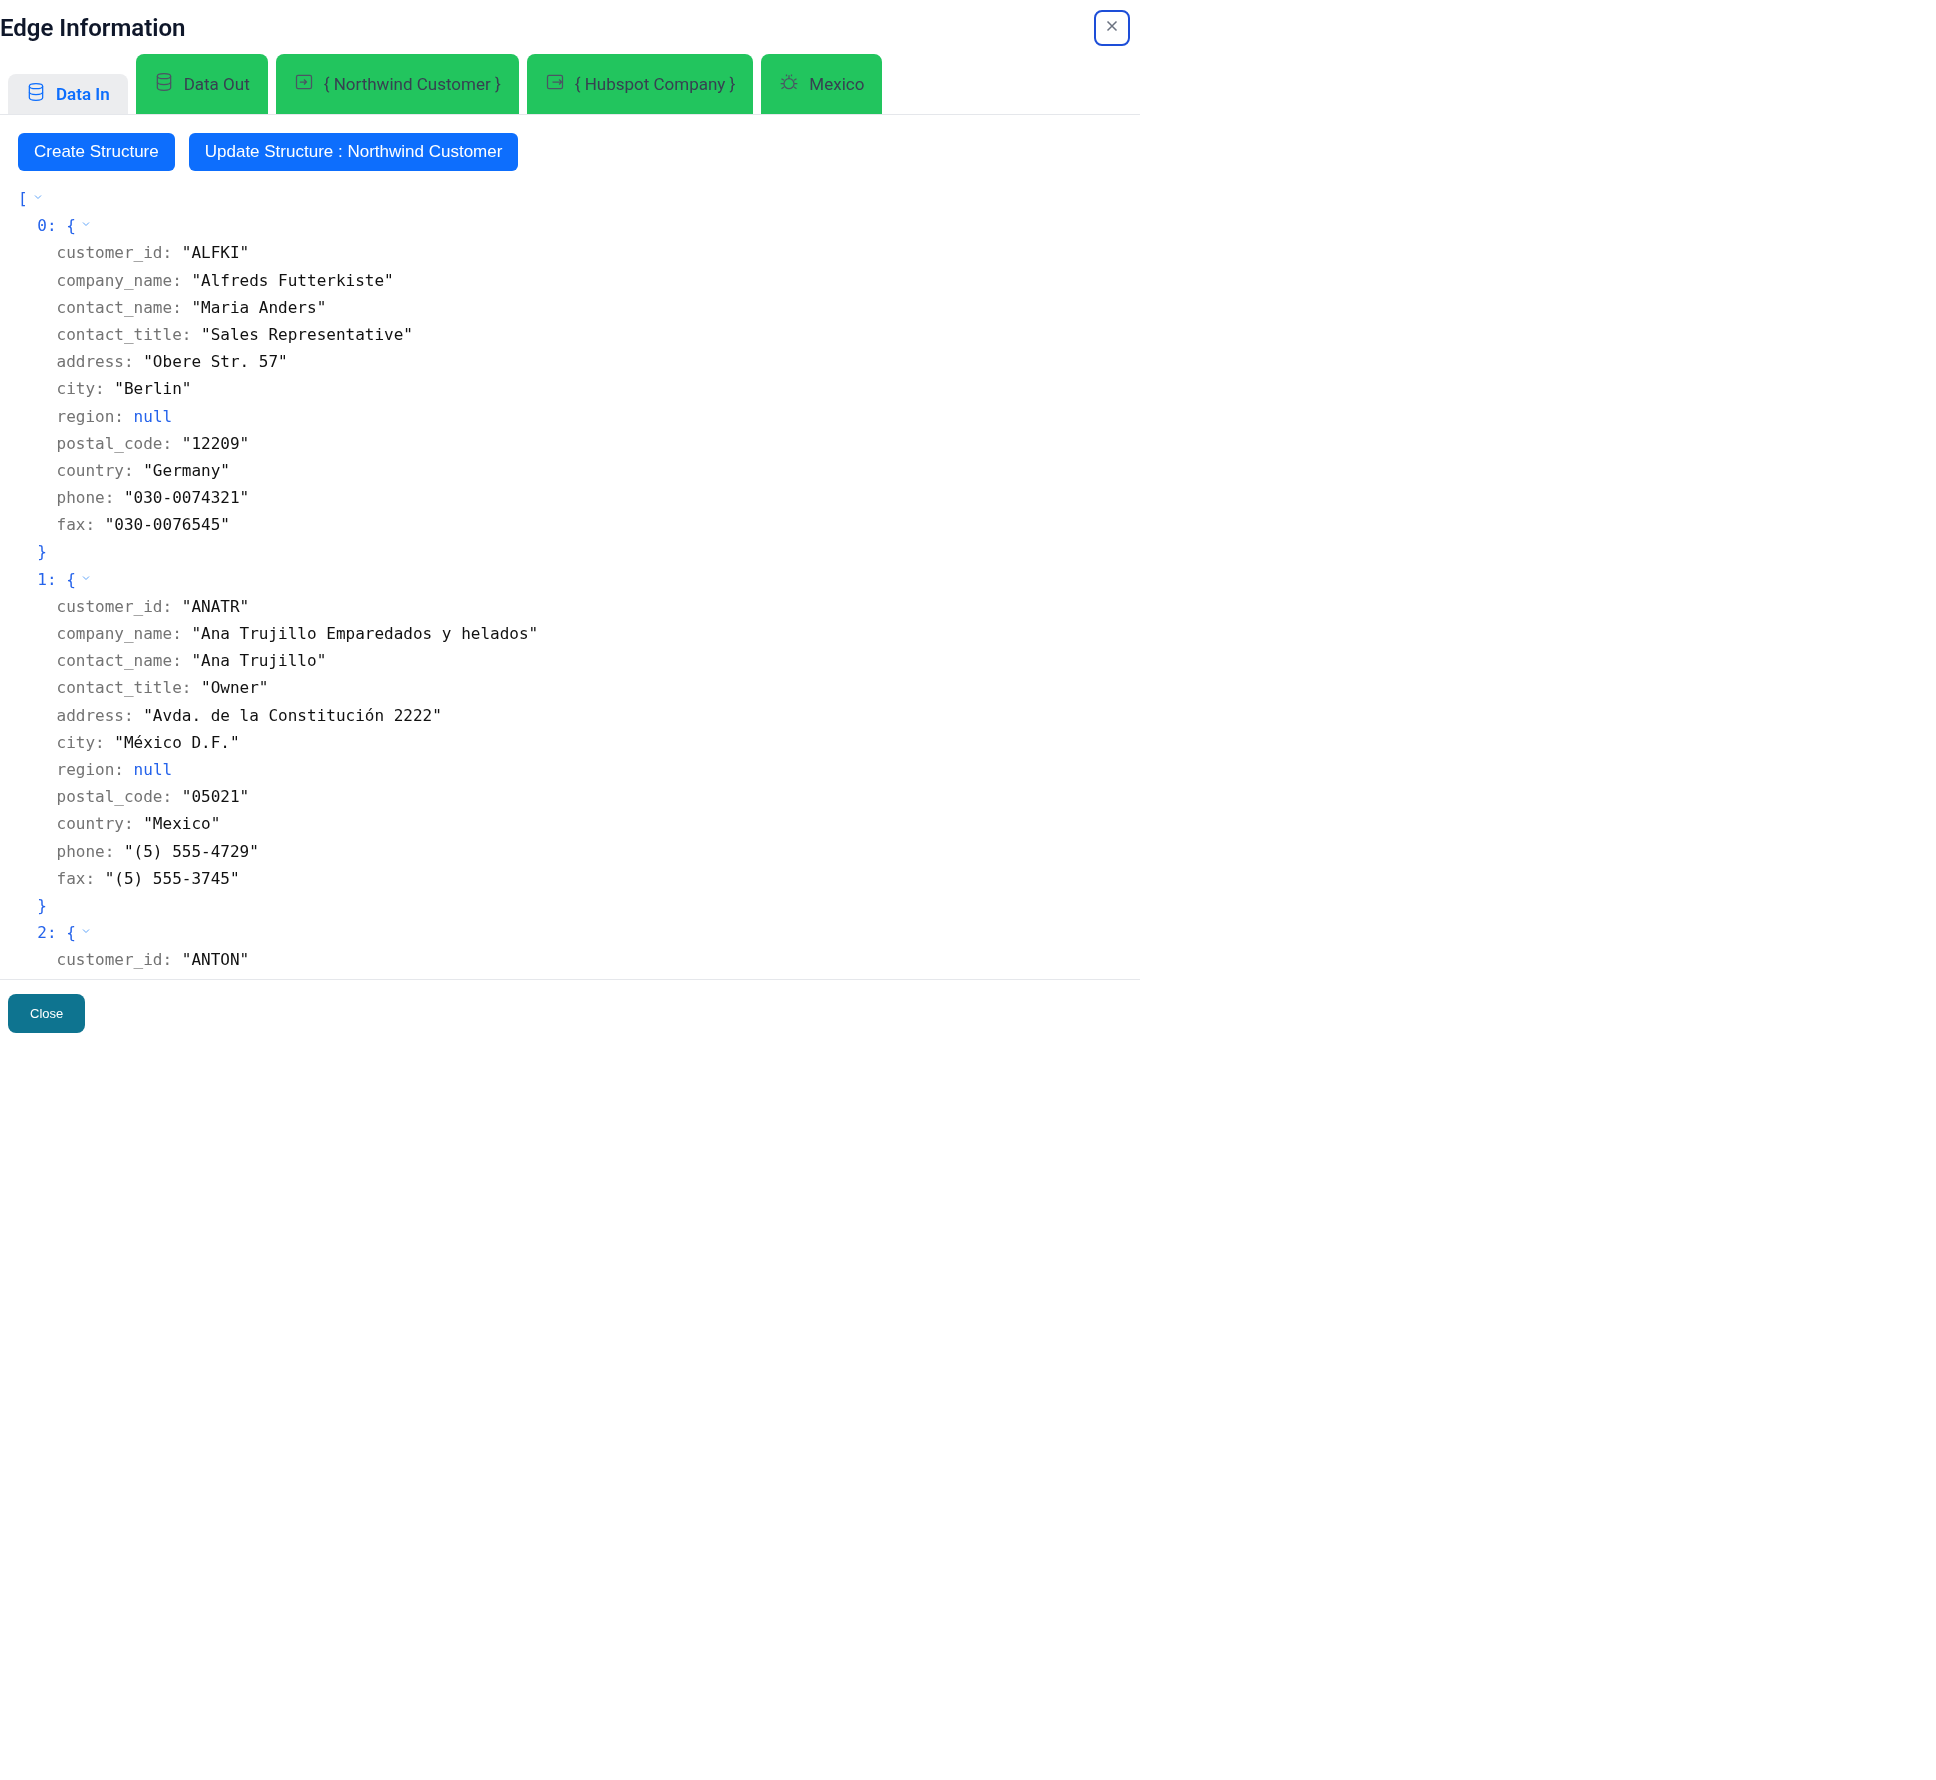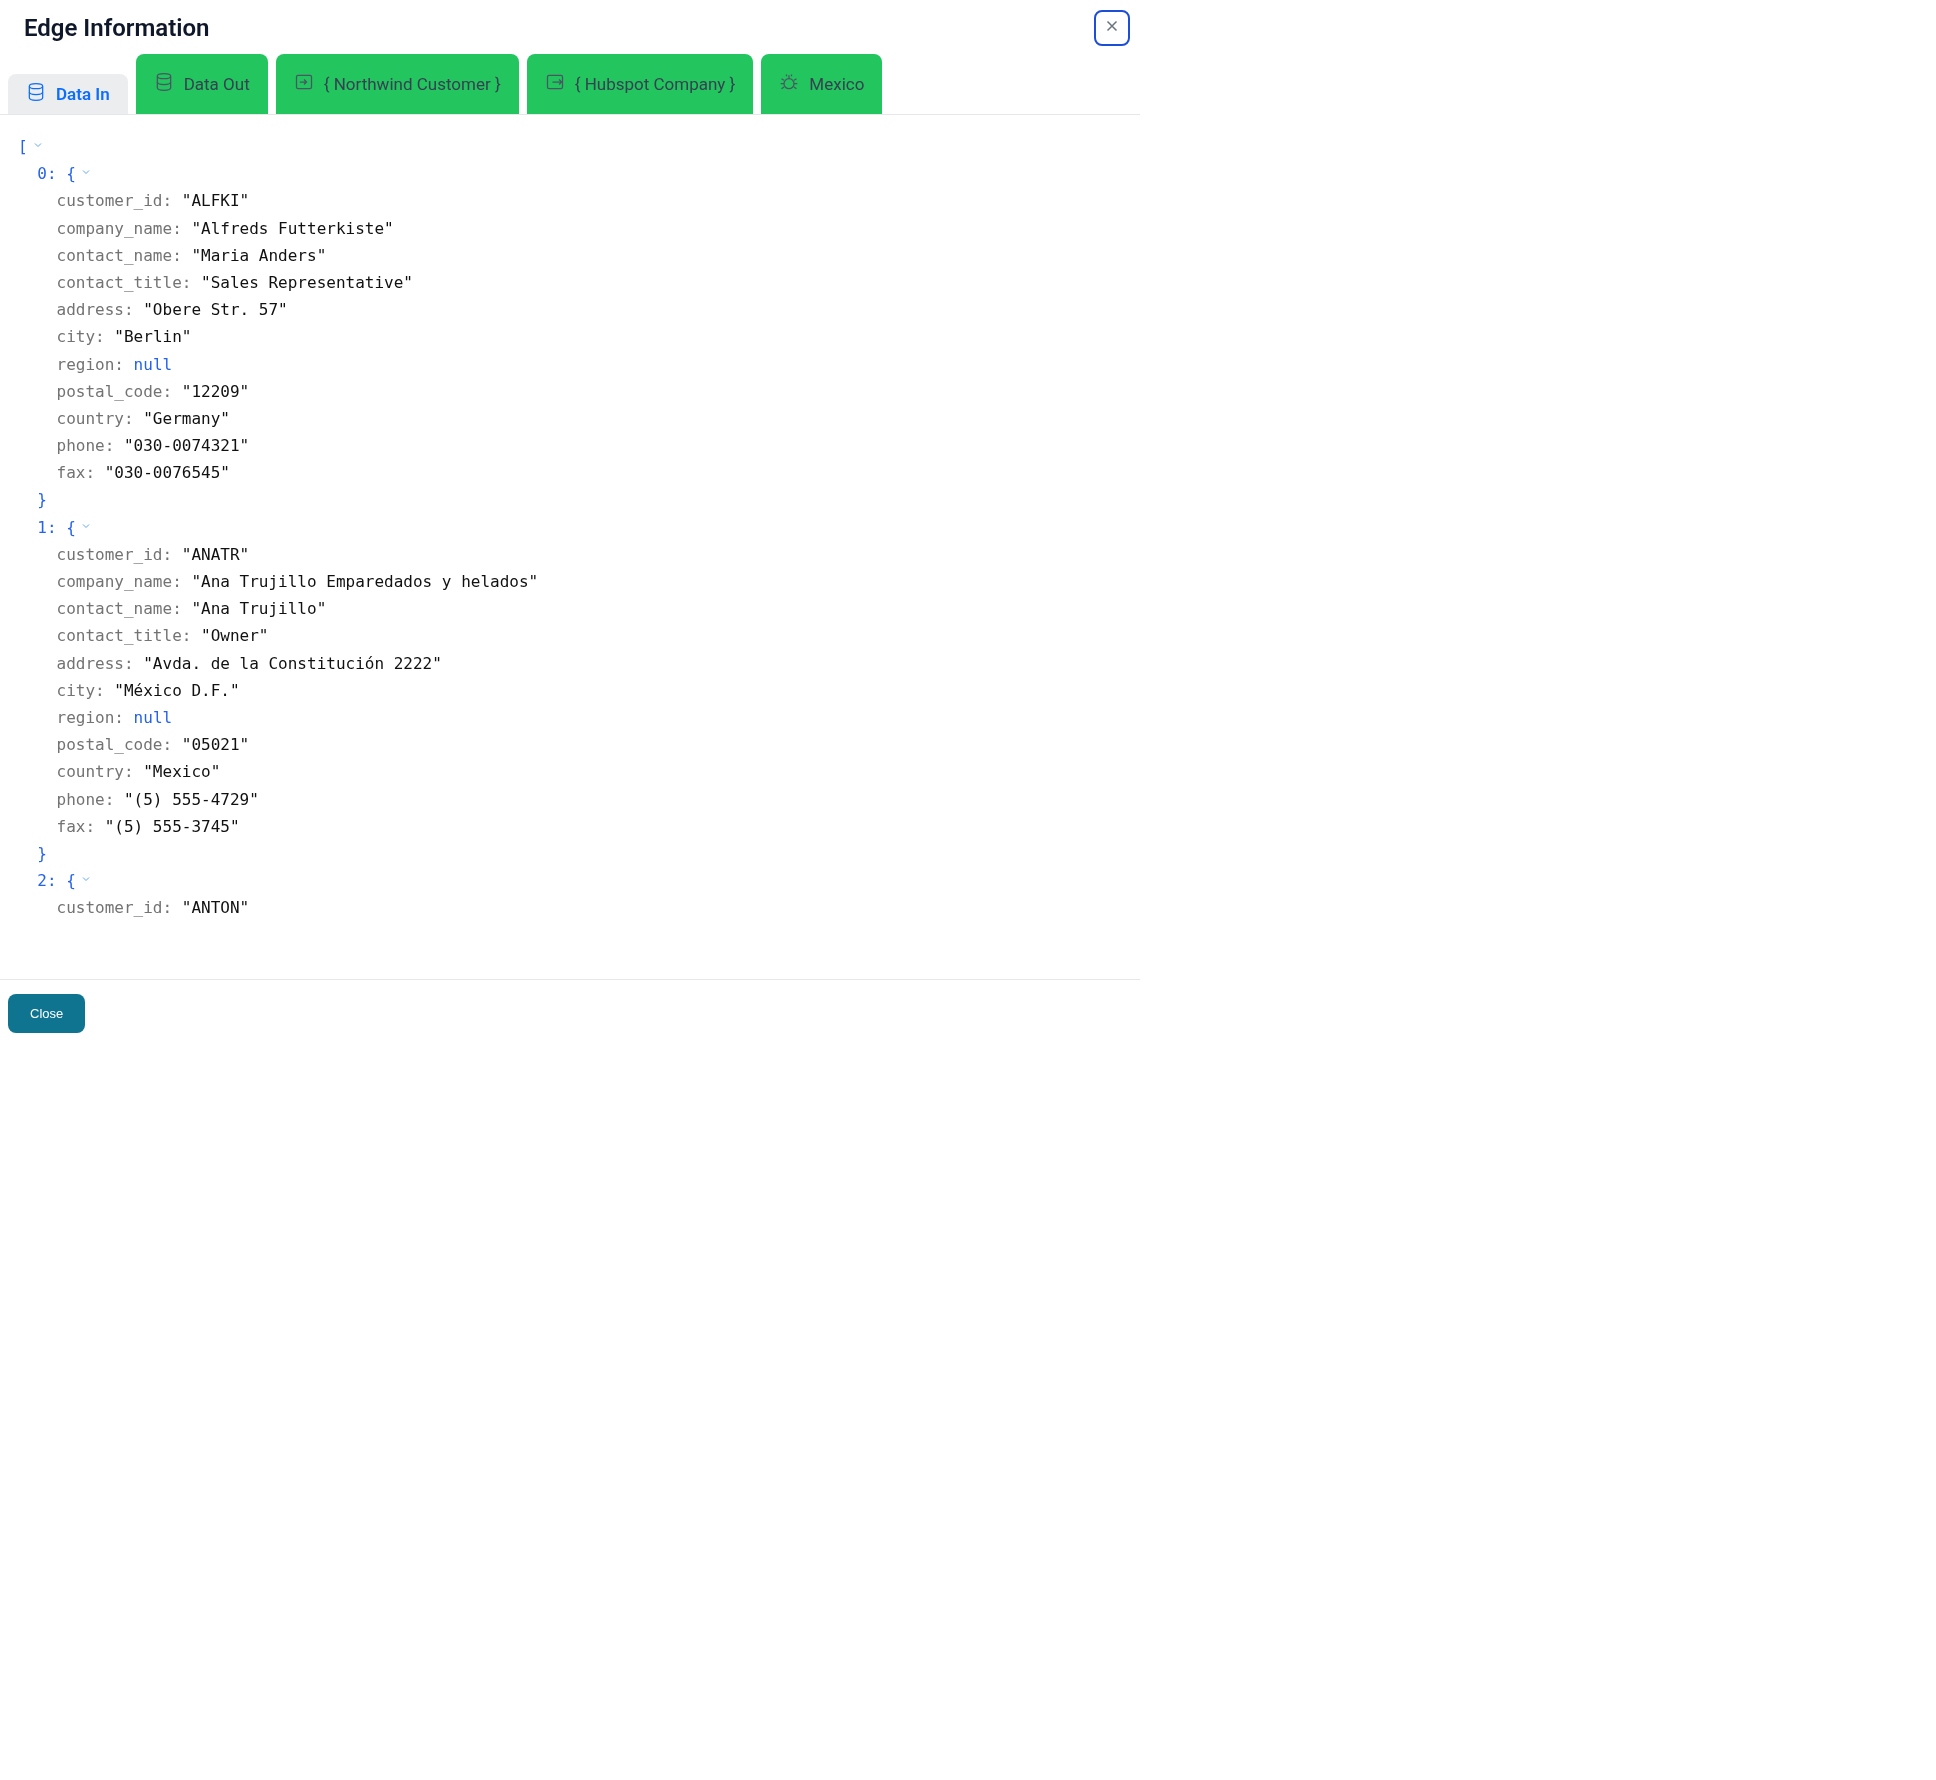--- a/index.html
+++ b/index.html
@@ -11,21 +11,21 @@
     background: #fff;
     width: 1140px;
     height: 1047px;
     overflow: hidden;
     position: relative;
   }
   .header {
     display: flex;
     align-items: center;
     justify-content: space-between;
-    padding: 10px 8px 2px 24px;
+    padding: 10px 8px 2px 0;
   }
   .title {
     font-size: 24px;
     font-weight: 600;
     color: #0f172a;
   }
   .close-x {
     width: 36px; height: 36px;
     border: 2px solid #1d4ed8;
     border-radius: 8px;
@@ -159,20 +159,24 @@
     <div class="tab">
       <span><svg class="tab-icon" viewBox="0 0 24 24">
           <circle cx="12" cy="14" r="6"></circle>
           <path d="M12 8 V4 M9 5 L9 3 M15 5 L15 3 M6 14 H2 M22 14 H18 M6 18 L3 20 M18 18 L21 20 M6 10 L3 8 M18 10 L21 8"></path>
         </svg></span>
       <span>Mexico</span>
     </div>
   </div>
 
 <div class="body">
+  <div class="btnrow">
+    <button class="btn">Create Structure</button>
+    <button class="btn">Update Structure : Northwind Customer</button>
+  </div>
   <div class="json-view" id="jsonview"><span class="jb">[</span><span class="jc caret"><svg viewBox="0 0 24 24">
           <path d="M6 9 L12 15 L18 9"></path>
         </svg></span>
   <span class="jn">0:</span> <span class="jb">{</span><span class="jc caret"><svg viewBox="0 0 24 24">
           <path d="M6 9 L12 15 L18 9"></path>
         </svg></span>
     <span class="jk">customer_id:</span> <span class="js">"ALFKI"</span>
     <span class="jk">company_name:</span> <span class="js">"Alfreds Futterkiste"</span>
     <span class="jk">contact_name:</span> <span class="js">"Maria Anders"</span>
     <span class="jk">contact_title:</span> <span class="js">"Sales Representative"</span>

